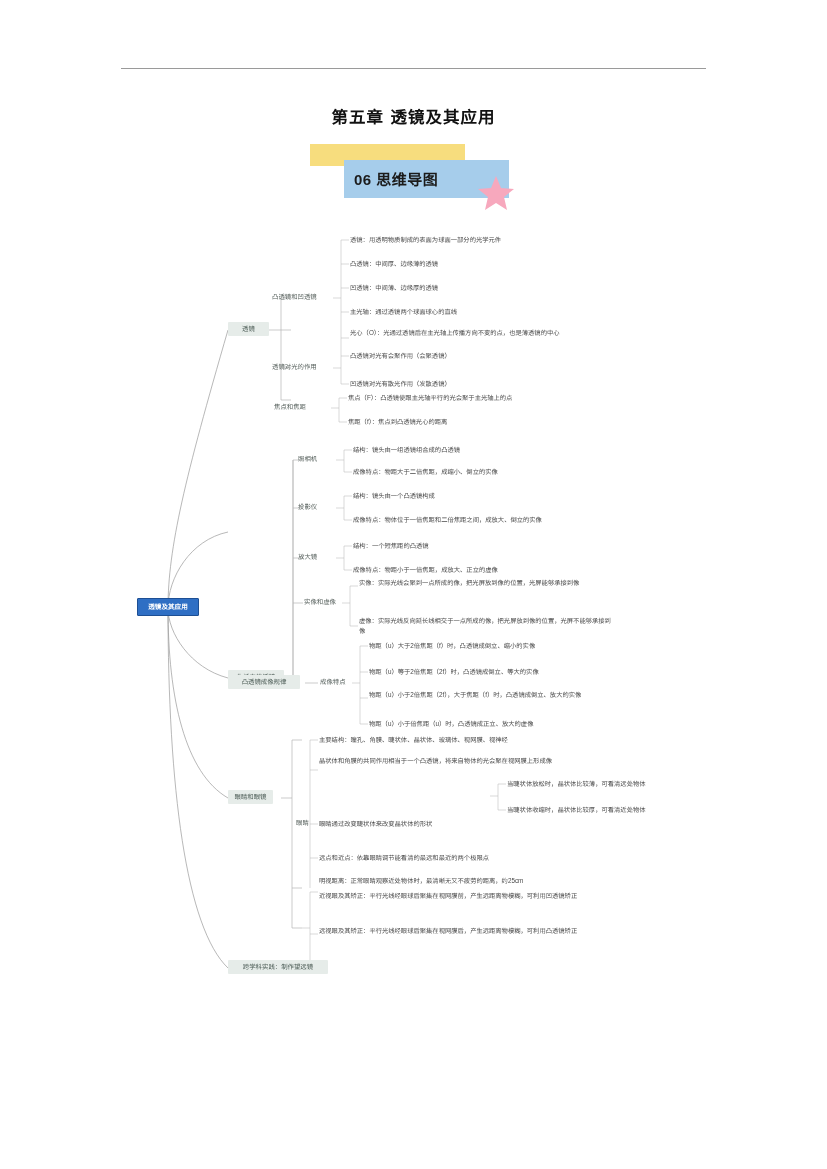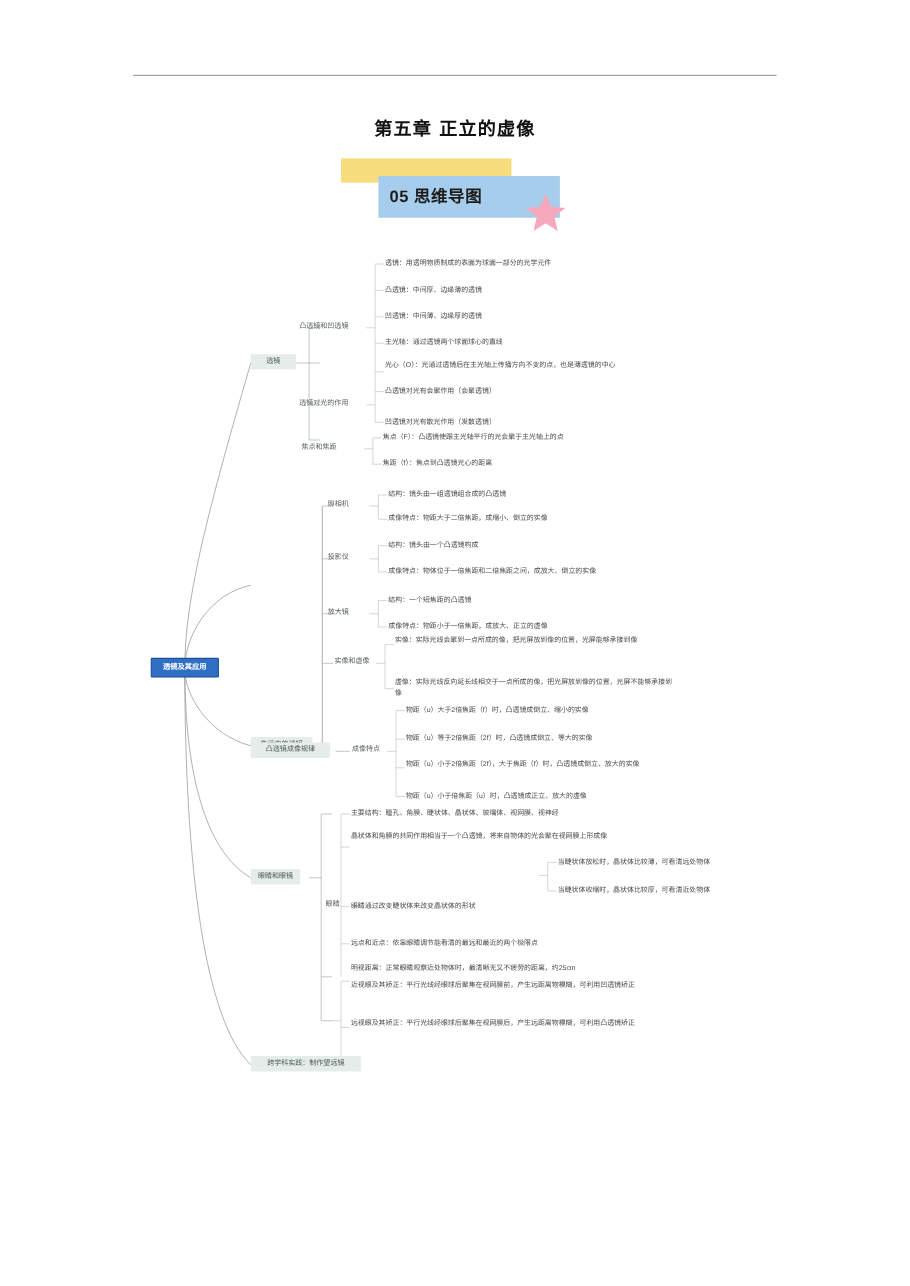--- a/index.html
+++ b/index.html
@@ -149,29 +149,29 @@
   }
   .leaf.nowrap { white-space: nowrap; }
 </style>
 </head>
 <body>
 
 <div class="page">
 
   <div class="header-rule"></div>
 
-  <div class="doc-title">第五章  正立的虚像</div>
+  <div class="doc-title">第五章  透镜及其应用</div>
 
   <div class="banner">
     <div class="banner-yellow"></div>
     <div class="banner-blue"></div>
     <svg class="banner-star" viewBox="0 0 40 40">
       <path d="M20 4 L25 16 L38 17 L28 25 L31 38 L20 31 L9 38 L12 25 L2 17 L15 16 Z" fill="#f7a8bd"></path>
     </svg>
-    <div class="banner-label">05 思维导图</div>
+    <div class="banner-label">06 思维导图</div>
   </div>
 
   <div class="mindmap">
     <svg class="mm-svg">
       <g fill="none" stroke="#9a9a9a" stroke-width="0.7">
 
         <path d="M168 380 C168 320 185 250 228 102"></path>
         <path d="M168 380 C168 350 190 312 228 304"></path>
         <path d="M168 380 C168 405 190 440 228 450"></path>
         <path d="M168 380 C168 470 185 545 228 570"></path>

